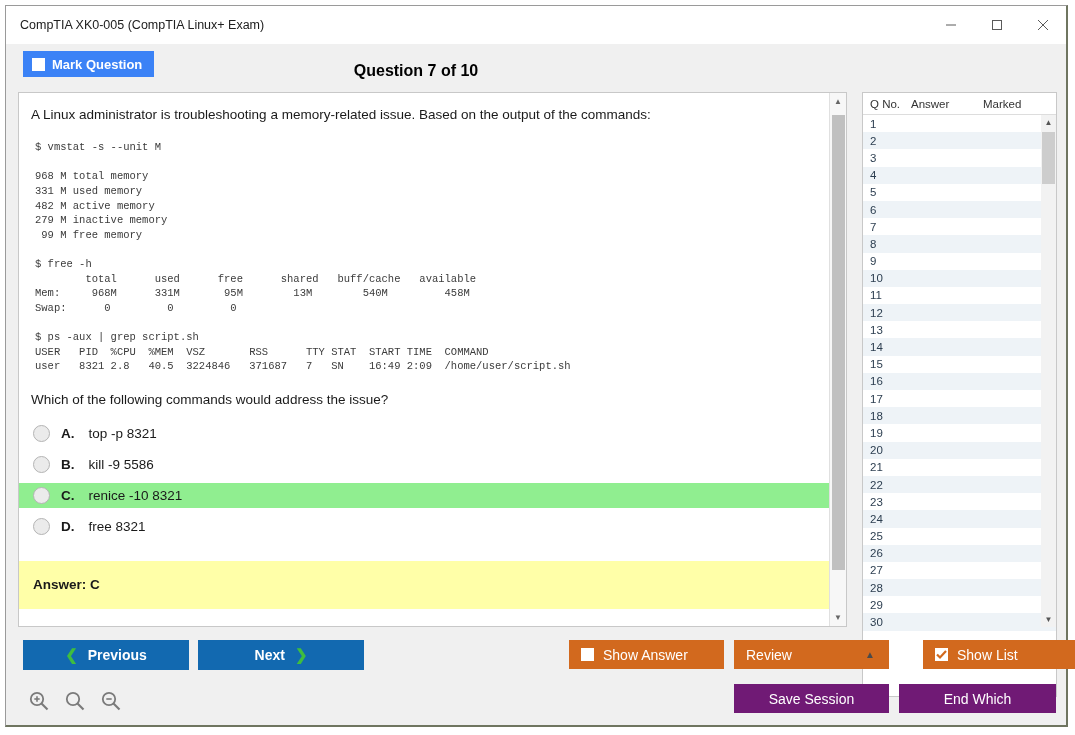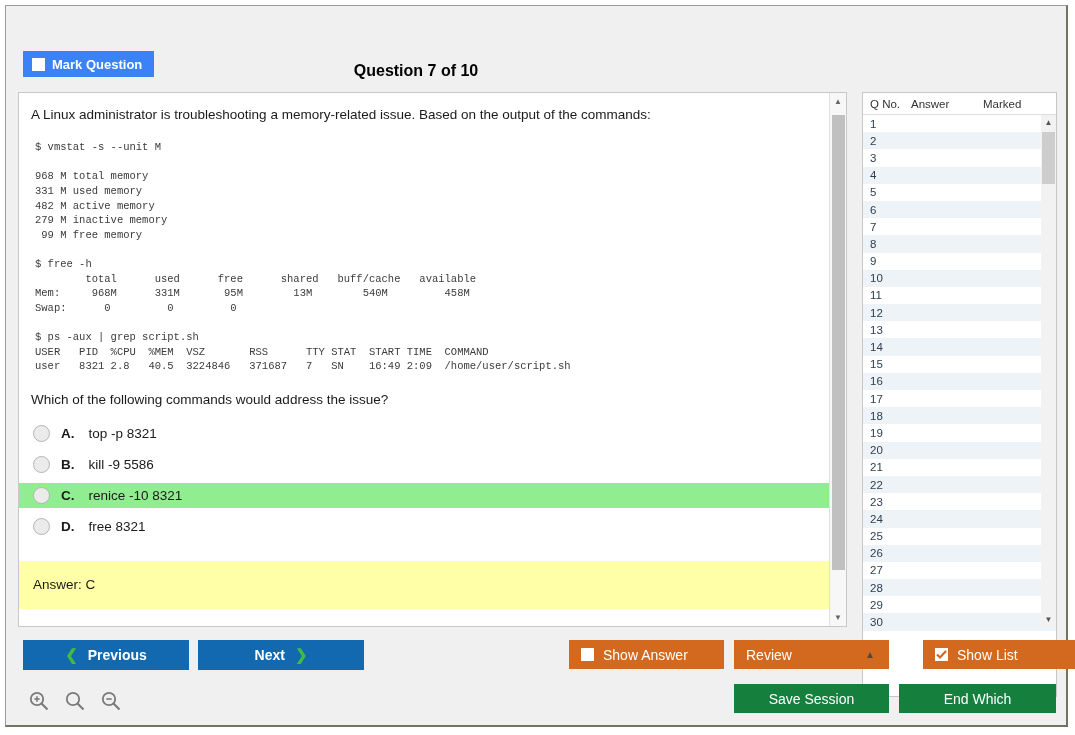--- a/index.html
+++ b/index.html
@@ -88,21 +88,21 @@
     flex: none;
   }
   .opt b { font-weight: bold; margin-right: 3px; }
 
   .answer-banner {
     margin: 22px 0 0 0; width: 100%; height: 48px;
     background: #ffffa8;
     display: flex; align-items: center;
   }
   .answer-banner .atext {
-    margin-left: 14px; font-size: 13.5px; font-weight: normal; color: #1a1a1a;
+    margin-left: 14px; font-size: 13.5px; font-weight: bold; color: #1a1a1a;
   }
 
   
   .vscroll {
     position: absolute; right: 0; top: 0; width: 17px; height: 100%;
     background: #f7f7f7; border-left: 1px solid #e0e0e0;
   }
   .vscroll .arrow {
     height: 17px; display: flex; align-items: center; justify-content: center;
     color: #666; font-size: 8px;
@@ -153,30 +153,51 @@
   
   .btn {
     border: none; cursor: pointer; color: #ffffff;
     font-family: "Liberation Sans", sans-serif;
     display: flex; align-items: center; justify-content: center;
     position: absolute;
   }
   .btn-nav { background: #1269b0; font-size: 14px; font-weight: bold; height: 30px; }
   .chev { color: #3fbd3f; font-size: 15px; font-weight: bold; }
   .btn-orange { background: #d2691e; font-size: 14px; height: 29px; }
-  .btn-dark { background: #15803d; font-size: 14px; height: 29px; align-items: center; }
+  .btn-dark { background: #701a75; font-size: 14px; height: 29px; align-items: center; }
 
   .zoomrow { position: absolute; left: 22px; top: 684px; display: flex; gap: 14px; }
   .zicon { width: 22px; height: 22px; cursor: pointer; }
 </style>
 </head>
 <body>
 
 <div id="app">
 
+  <div class="titlebar">
+    <div class="caption">CompTIA XK0-005 (CompTIA Linux+ Exam)</div>
+    <div class="wincontrols">
+      <div class="wbtn">
+        <svg width="12" height="12" viewBox="0 0 12 12">
+            <line x1="1" y1="6" x2="11" y2="6" stroke="#5a5a5a" stroke-width="1"></line>
+          </svg>
+      </div>
+      <div class="wbtn">
+        <svg width="12" height="12" viewBox="0 0 12 12">
+            <rect x="1.5" y="1.5" width="9" height="9" fill="none" stroke="#5a5a5a" stroke-width="1"></rect>
+          </svg>
+      </div>
+      <div class="wbtn">
+        <svg width="12" height="12" viewBox="0 0 12 12">
+            <line x1="1" y1="1" x2="11" y2="11" stroke="#5a5a5a" stroke-width="1"></line>
+            <line x1="11" y1="1" x2="1" y2="11" stroke="#5a5a5a" stroke-width="1"></line>
+          </svg>
+      </div>
+    </div>
+  </div>
 
   <div class="header">
     <div class="mark-btn">
       <span class="cbox-w"></span>
       <span>Mark Question</span>
     </div>
     <div class="qtitle">Question 7 of 10</div>
   </div>
 
   <div class="qpane">

